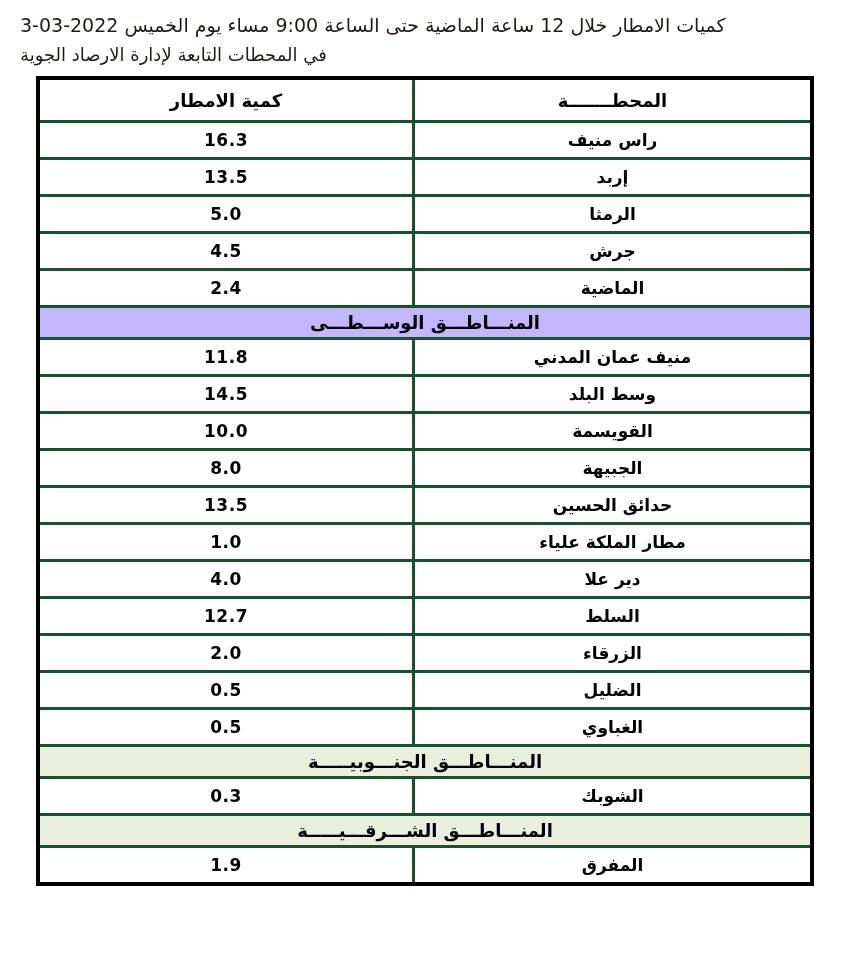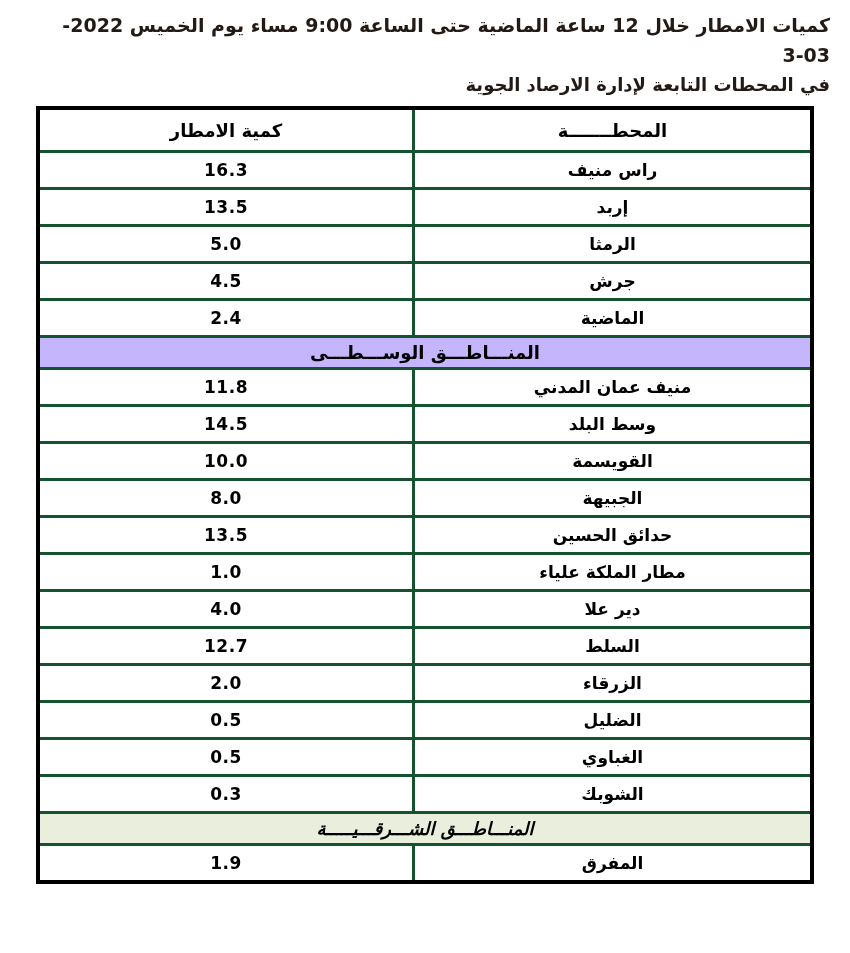--- a/index.html
+++ b/index.html
@@ -11,24 +11,24 @@
   .page {
     width: 850px;
     height: 953px;
     direction: rtl;
     box-sizing: border-box;
     padding-top: 10px;
     overflow: hidden;
     background: #ffffff;
   }
   .title-block {
-    text-align: right;
-    font-weight: bold;
+    text-align: left;
+    font-weight: normal;
     color: #231a16;
-    margin: 0 20px 6px 32px;
+    margin: 0 20px 6px 20px;
   }
   .title-line1 {
     font-size: 19px;
     line-height: 30px;
   }
   .title-line2 {
     font-size: 18px;
     line-height: 30px;
   }
   table.rain-table {
@@ -145,26 +145,29 @@
           <td class="amount-cell">2.0</td>
         </tr>
         <tr class="data-row">
           <td class="station-cell">الضليل</td>
           <td class="amount-cell">0.5</td>
         </tr>
         <tr class="data-row">
           <td class="station-cell">الغباوي</td>
           <td class="amount-cell">0.5</td>
         </tr>
+        <tr class="section-row">
+          <td colspan="2" style="background: rgb(233, 239, 220);">المنـــاطـــق الجنـــوبيـــــة</td>
+        </tr>
         <tr class="data-row">
           <td class="station-cell">الشوبك</td>
           <td class="amount-cell">0.3</td>
         </tr>
         <tr class="section-row">
-          <td colspan="2" style="background: rgb(233, 239, 220); font-style: italic;">المنـــاطـــق الشـــرقـــيـــــة</td>
+          <td colspan="2" style="background: rgb(233, 239, 220);">المنـــاطـــق الشـــرقـــيـــــة</td>
         </tr>
         <tr class="data-row">
           <td class="station-cell">المفرق</td>
           <td class="amount-cell">1.9</td>
         </tr>
       </tbody>
   </table>
 
 </div>
 

